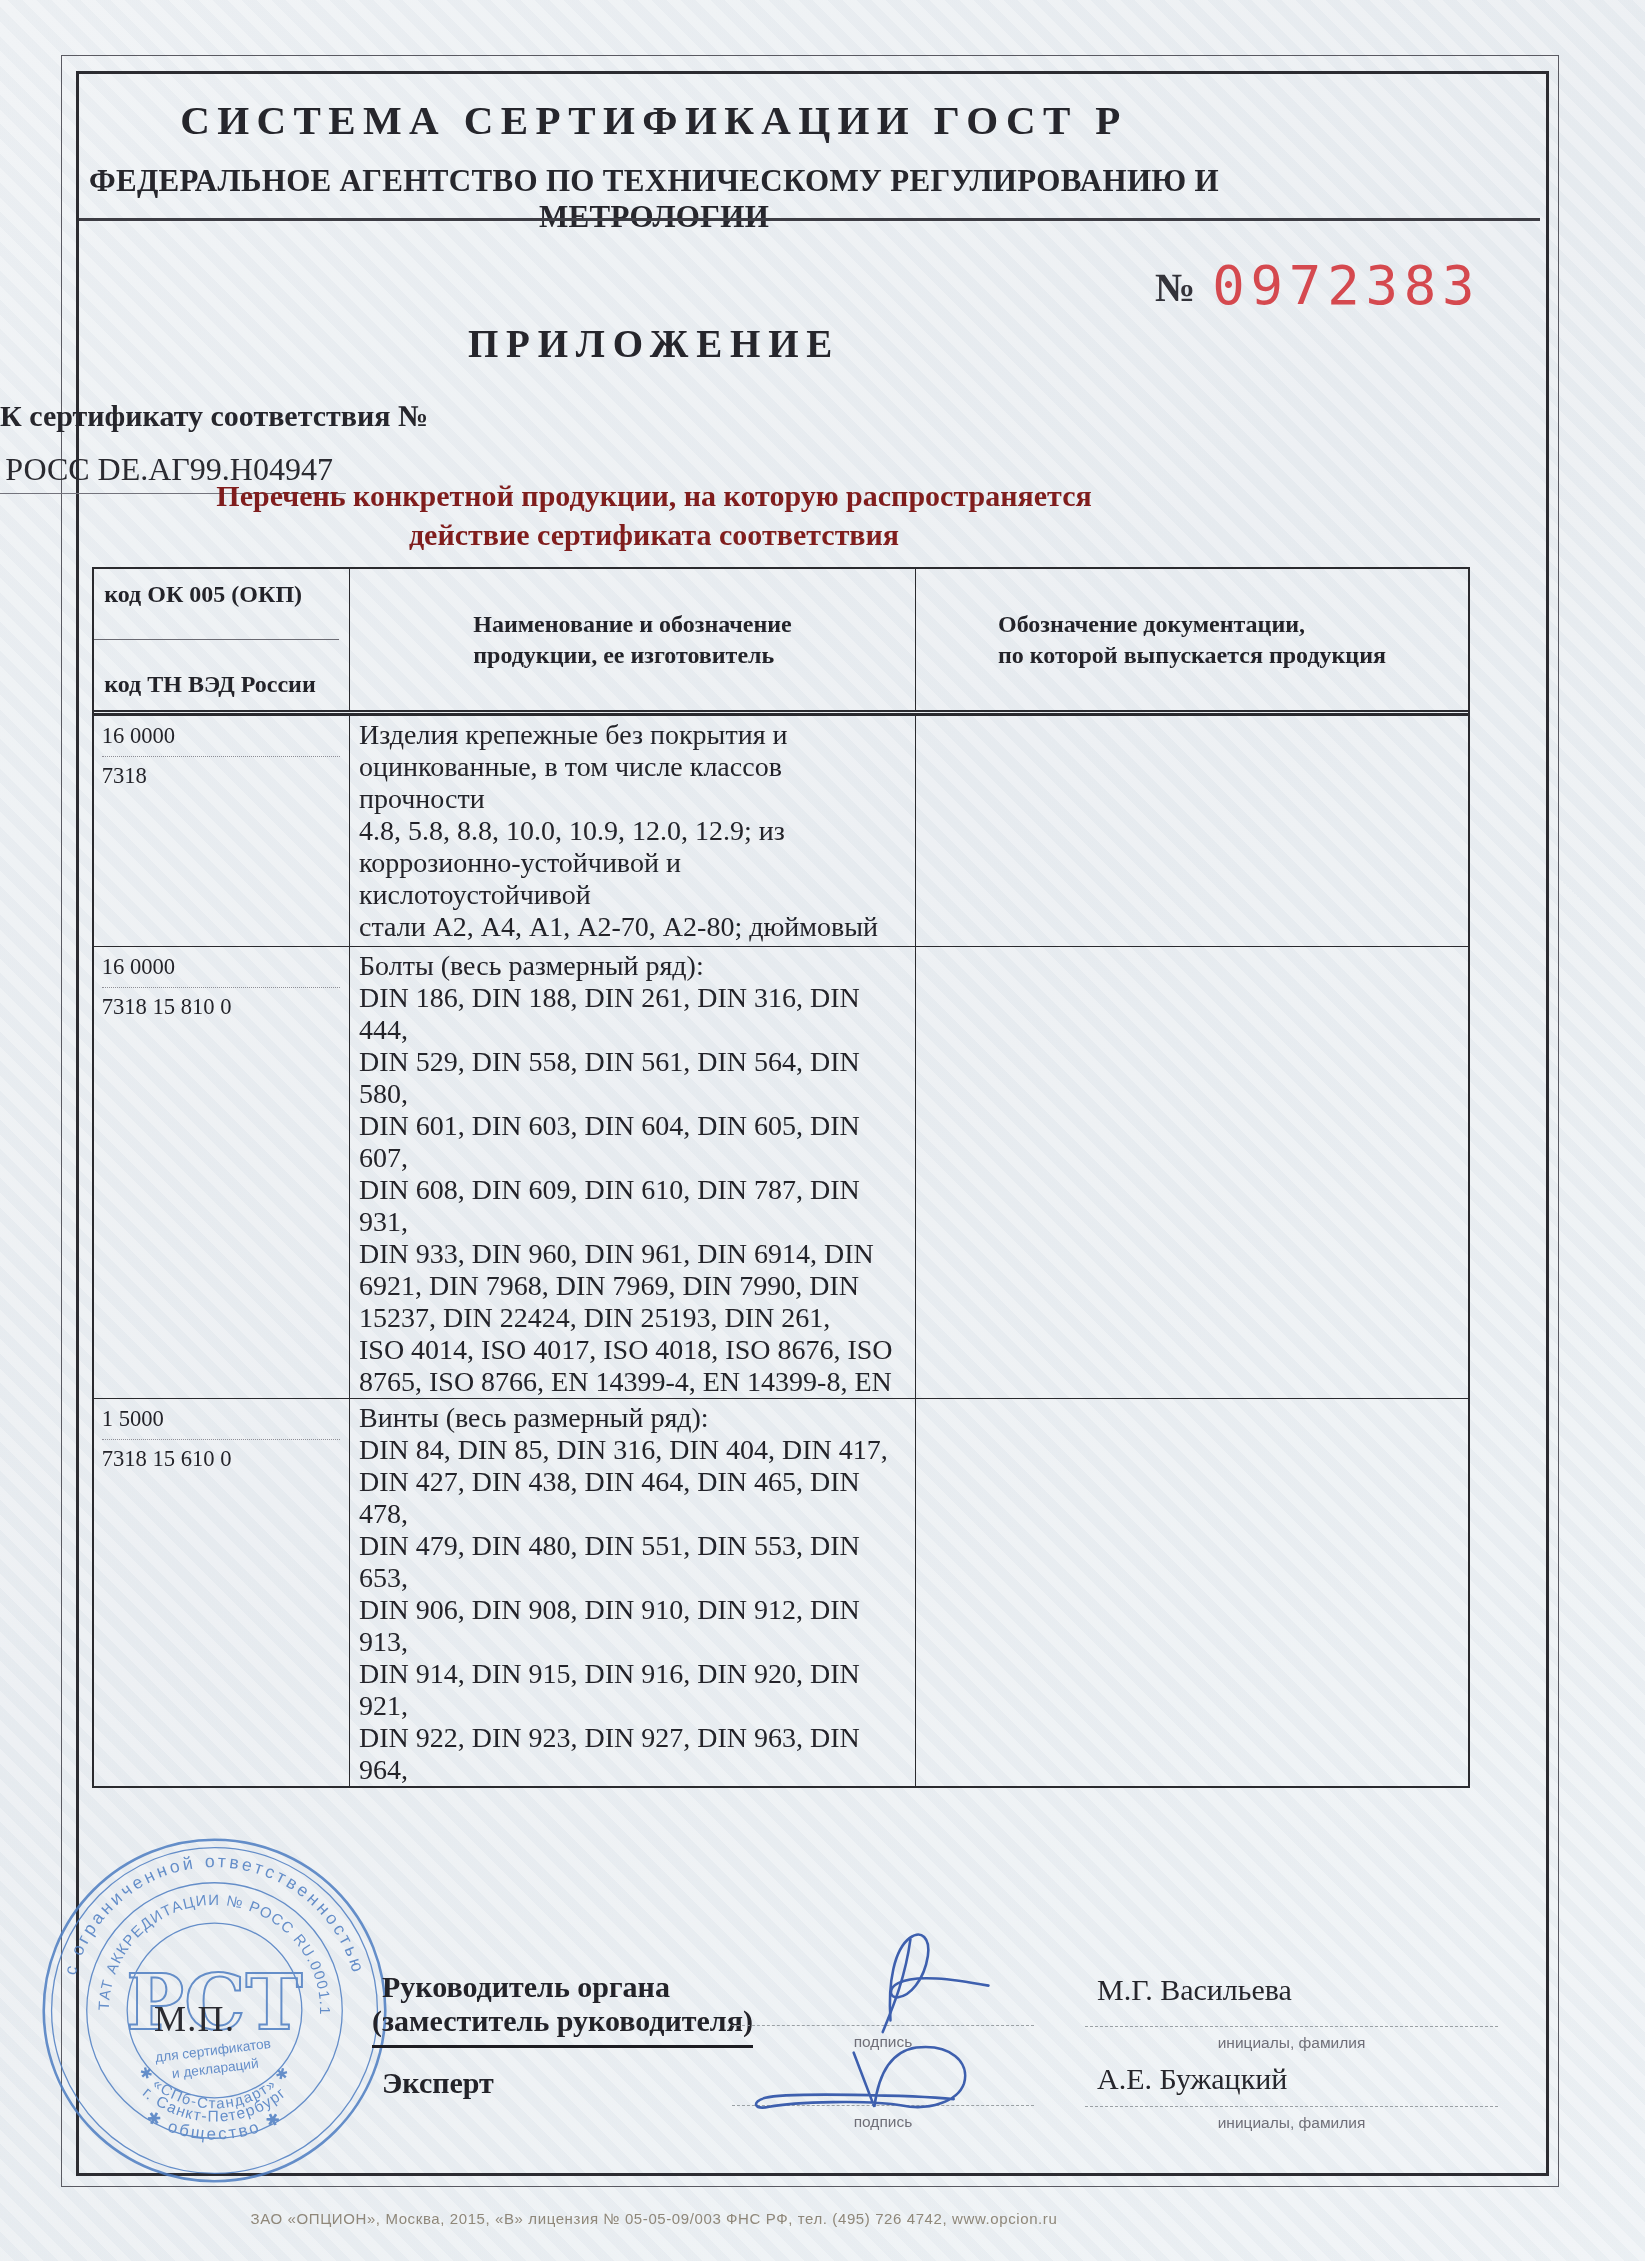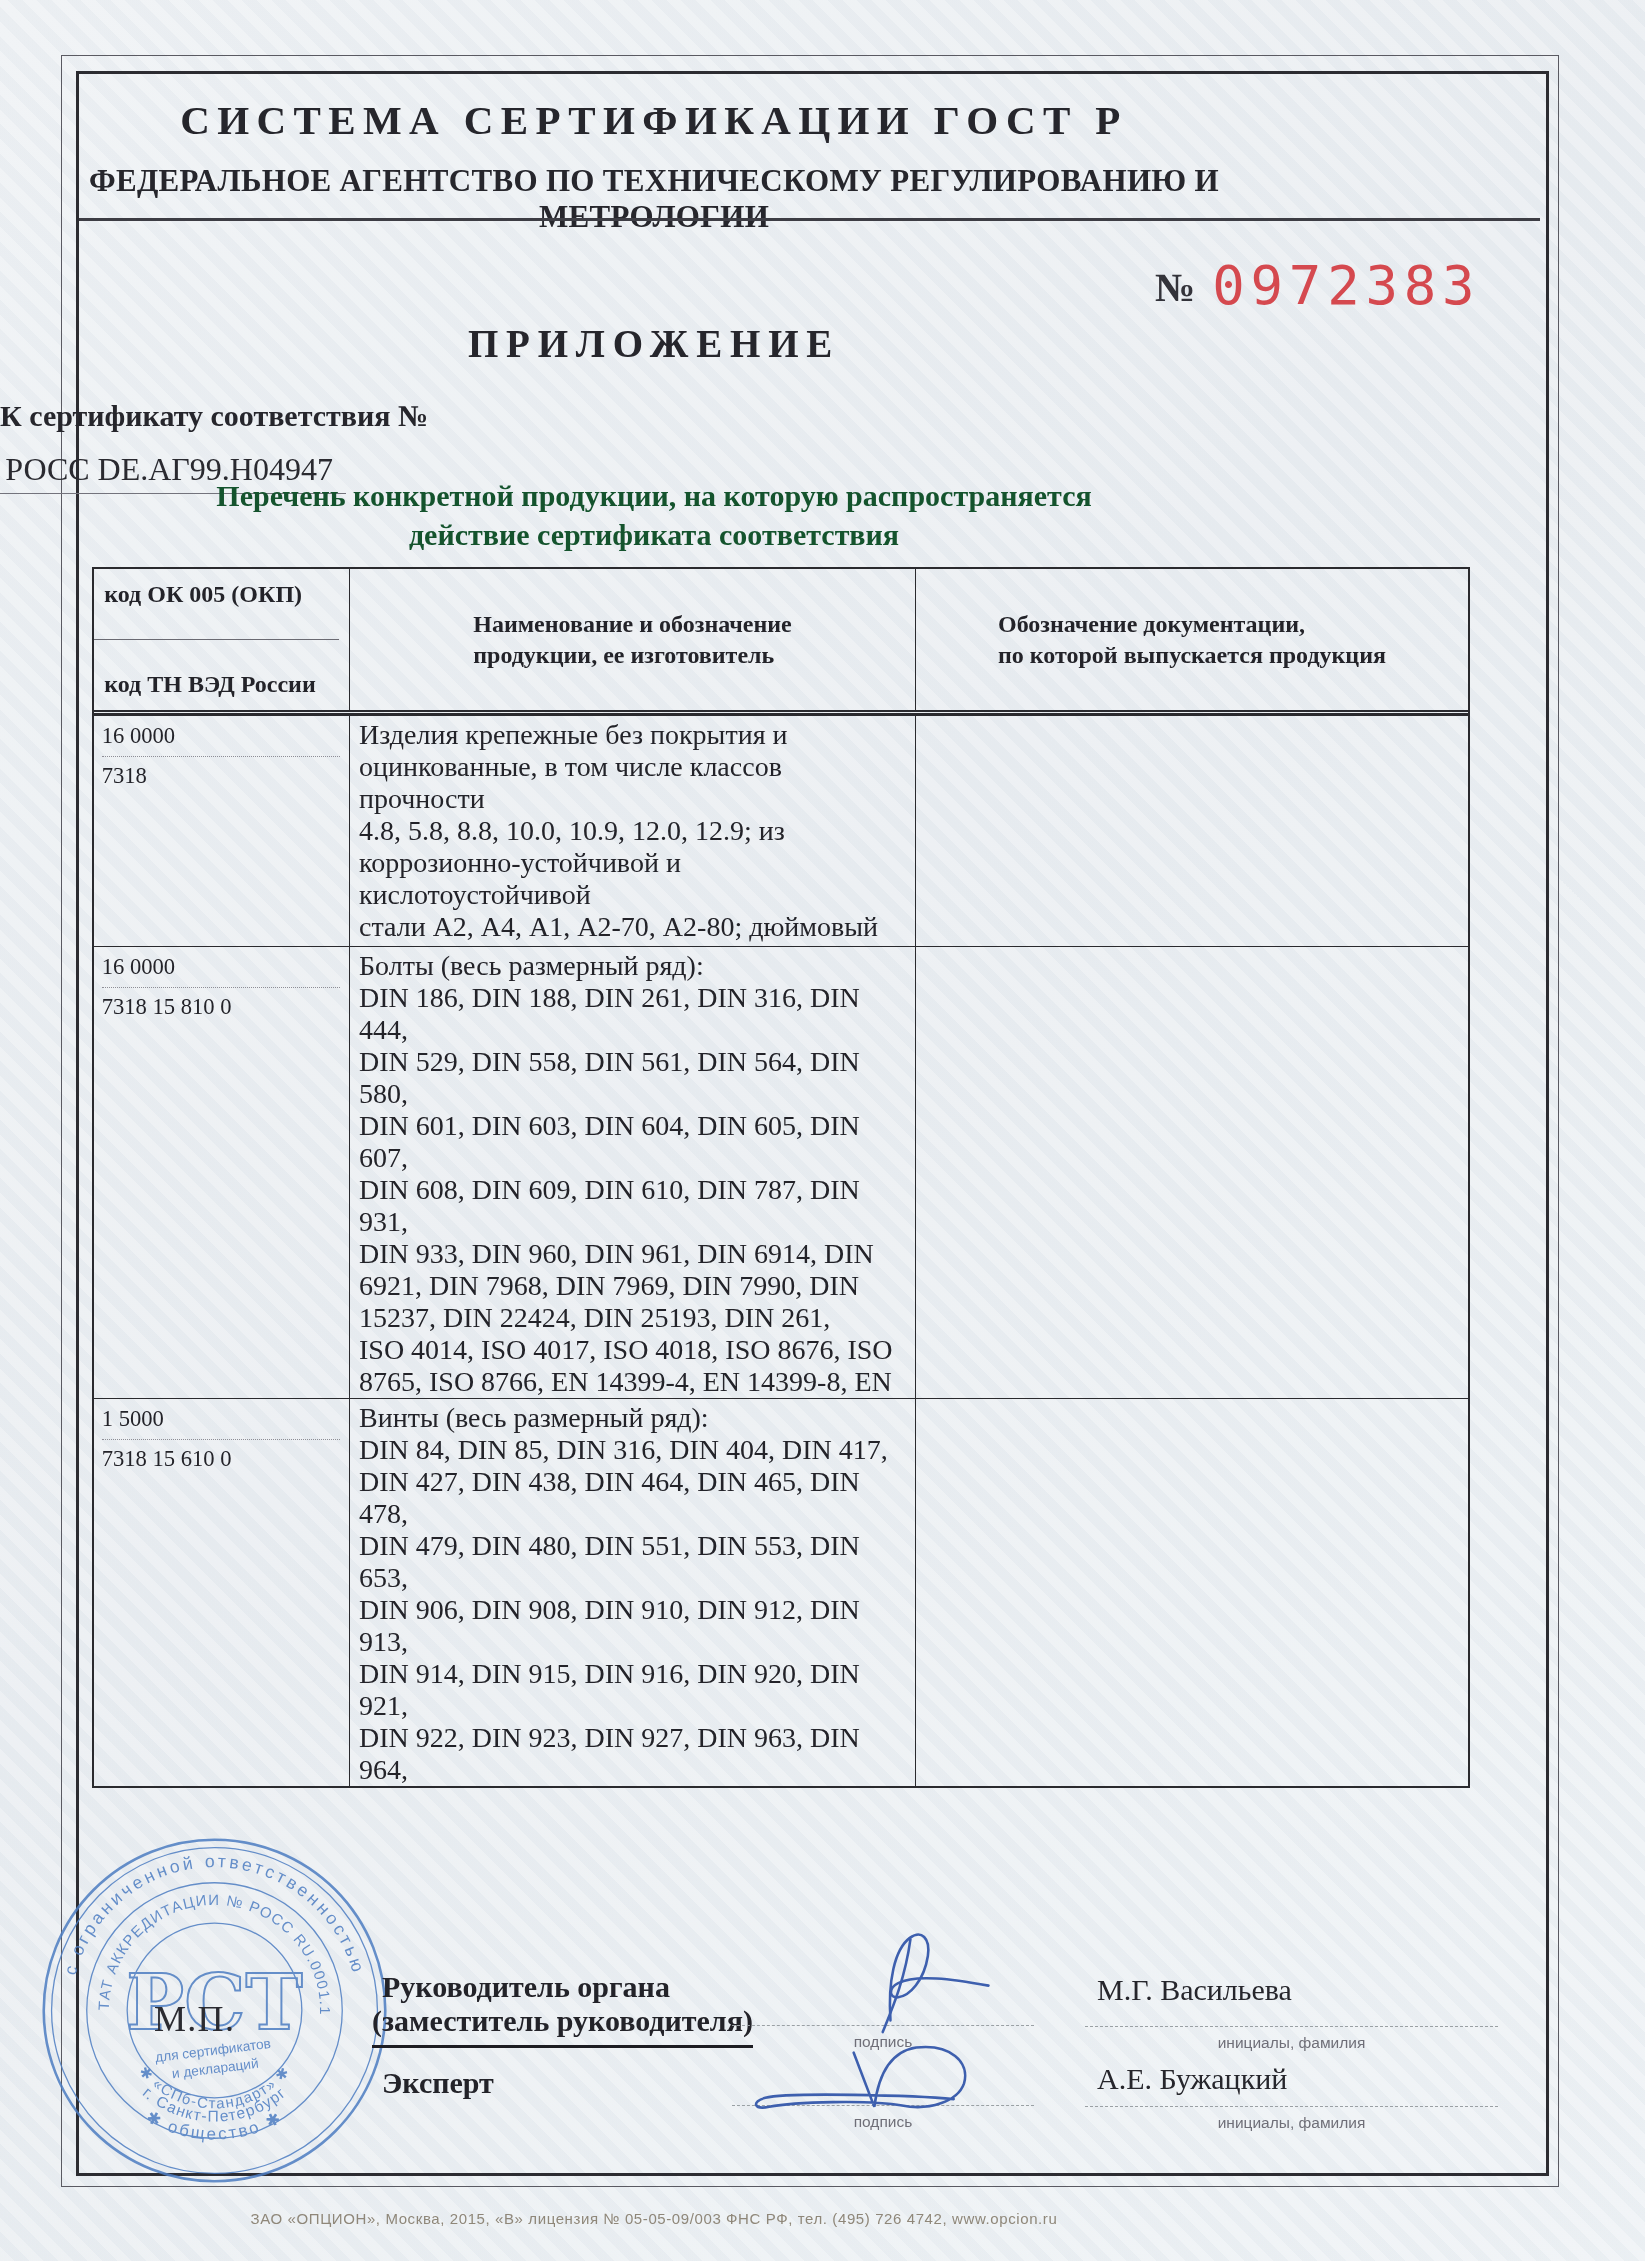--- a/index.html
+++ b/index.html
@@ -20,21 +20,21 @@
   .agency{top:163px;font-size:31px;font-weight:bold;letter-spacing:0.01em;color:#26262c;}
   .top-rule{left:79px;top:218px;width:1461px;height:3.2px;background:#3d3d44;}
   .blank-no{left:1155px;top:259px;display:flex;align-items:flex-start;gap:17px;}
   .blank-no .no-sign{font-size:40px;font-weight:bold;color:#33333a;line-height:1;padding-top:9px;}
   .blank-no .no-digits{font-family:"DejaVu Sans Mono",monospace;font-size:54px;line-height:1;
      color:#d5494f;letter-spacing:5.8px;font-weight:400;}
   .doc-title{top:321px;font-size:39px;font-weight:bold;letter-spacing:0.20em;color:#26262c;}
   .cert-line{top:399px;display:flex;justify-content:center;align-items:baseline;gap:18px;width:1646px;left:0;flex-direction:column;}
   .cert-line .lbl{font-size:30px;font-weight:bold;color:#26262c;}
   .cert-line .num{font-size:32px;color:#2a2a30;border-bottom:1.9px solid #73737c;padding:0 13px 5.2px 5.2px;}
-  .purpose{top:476px;font-size:30px;font-weight:bold;line-height:39px;color:#14532d;white-space:pre-line;}
+  .purpose{top:476px;font-size:30px;font-weight:bold;line-height:39px;color:#7f1d1d;white-space:pre-line;}
   
   .ptable{left:92px;top:567px;width:1378px;border:2.6px solid #2a2a2e;box-sizing:border-box;}
   .trow{display:flex;box-sizing:border-box;border-top:1.9px solid #2a2a2e;}
   .trow.hdr{border-top:none;height:146px;border-bottom:5.2px double #2a2a2e;}
   .cell{box-sizing:border-box;border-right:1.9px solid #2a2a2e;overflow:hidden;}
   .cell:last-child{border-right:none;}
   .c1{width:256px;}
   .c2{width:566px;}
   .c3{flex:1;}
   .hdr .cell{display:flex;flex-direction:column;justify-content:center;align-items:center;

